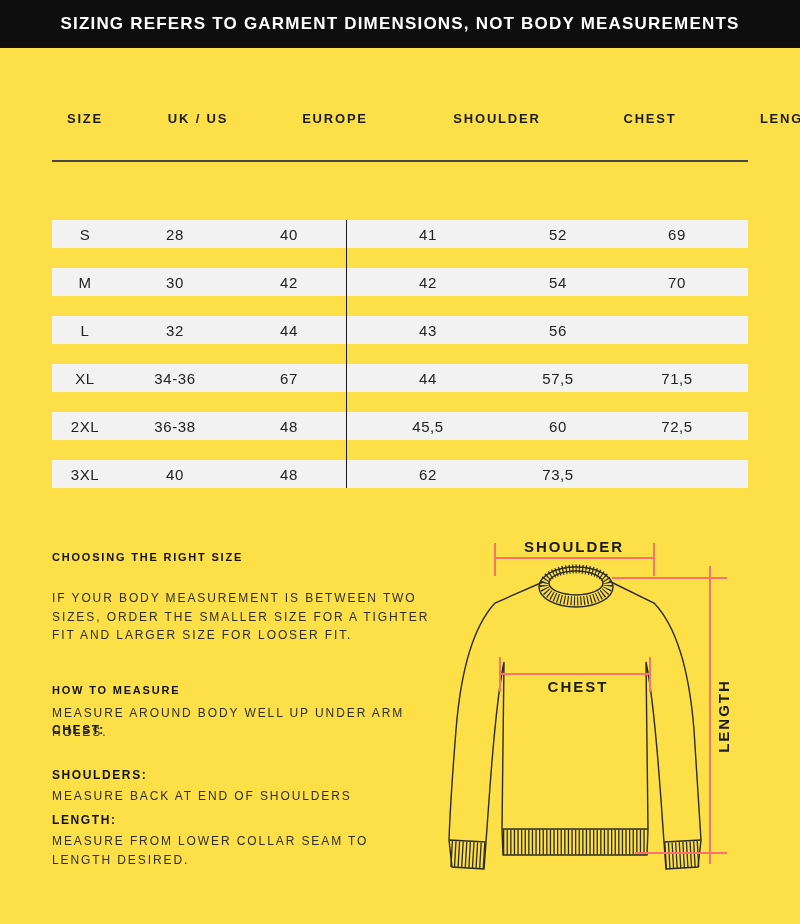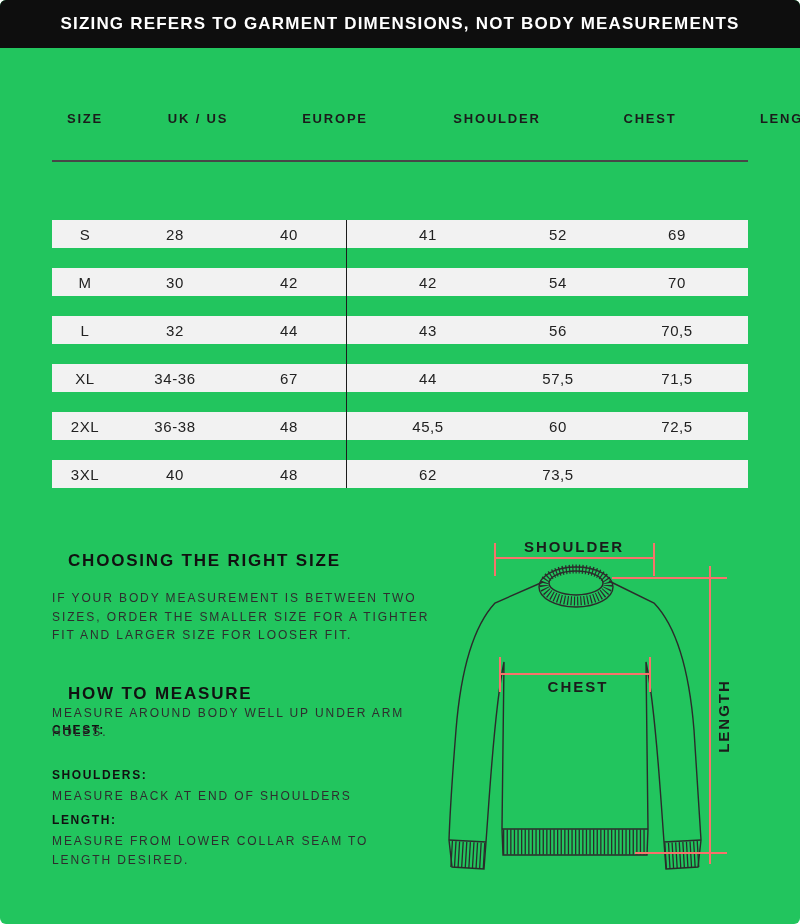--- a/index.html
+++ b/index.html
@@ -1,35 +1,35 @@
 <!DOCTYPE html>
 <html><head>
 <meta charset="utf-8">
 <style>
   html,body{margin:0;padding:0;background:#fff;}
-  .page{position:relative;width:800px;height:924px;background:#22c55e;overflow:hidden;
-        font-family:"Liberation Sans",sans-serif;color:#1d1d1d;border-radius:6px;}
+  .page{position:relative;width:800px;height:924px;background:#fde047;overflow:hidden;
+        font-family:"Liberation Sans",sans-serif;color:#1d1d1d;}
   
   .banner{position:absolute;left:0;top:0;width:800px;height:48px;background:#0e0e0e;
           display:flex;align-items:center;justify-content:center;}
   .banner span{color:#fff;font-size:17px;font-weight:bold;letter-spacing:1.2px;}
   
   .thead{position:absolute;left:52px;top:104px;width:696px;height:28px;display:grid;
          grid-template-columns:66px 114px 114px 164px 96px 142px;gap:23px;}
   .thead span{display:flex;align-items:center;justify-content:center;
               font-size:13px;font-weight:bold;letter-spacing:1.8px;color:#1b1b1b;}
   .hrule{position:absolute;left:52px;top:160px;width:696px;height:2px;background:#474747;}
   .tbody{position:absolute;left:52px;top:220px;width:696px;height:268px;}
   .trow{height:28px;margin-bottom:20px;background:#f2f2f2;display:grid;
         grid-template-columns:66px 114px 114px 164px 96px 142px;}
   .trow span{display:flex;align-items:center;justify-content:center;
              font-size:15px;letter-spacing:0.6px;color:#222;}
   .vdivider{position:absolute;left:294px;top:0;width:1px;height:268px;background:#1c1c1c;}
   
-  .h2{position:absolute;left:68px;font-size:17px;font-weight:bold;letter-spacing:1.8px;color:#111;}
+  .h2{position:absolute;left:52px;font-size:11px;font-weight:bold;letter-spacing:1.8px;color:#111;}
   .para{position:absolute;left:52px;width:385px;font-size:12px;letter-spacing:1.9px;
         line-height:18.5px;color:#2e2e2e;}
   .sublabel{position:absolute;left:52px;font-size:12px;font-weight:bold;letter-spacing:1.6px;color:#111;}
   .subtext{position:absolute;left:52px;width:380px;font-size:12px;letter-spacing:1.9px;
            line-height:18.5px;color:#2e2e2e;}
   
   .diagram{position:absolute;left:430px;top:535px;width:340px;height:365px;}
   .dim{stroke:#f8736b;stroke-width:2;fill:none;}
   .art{stroke:#2b2b2b;stroke-width:1.4;fill:none;}
   .rib{stroke:#2b2b2b;fill:none;}
@@ -71,21 +71,20 @@
       <span>42</span>
       <span>54</span>
       <span>70</span>
     </div>
     <div class="trow">
       <span>L</span>
       <span>32</span>
       <span>44</span>
       <span>43</span>
       <span>56</span>
-      <span>70,5</span>
     </div>
     <div class="trow">
       <span>XL</span>
       <span>34-36</span>
       <span>67</span>
       <span>44</span>
       <span>57,5</span>
       <span>71,5</span>
     </div>
     <div class="trow">

